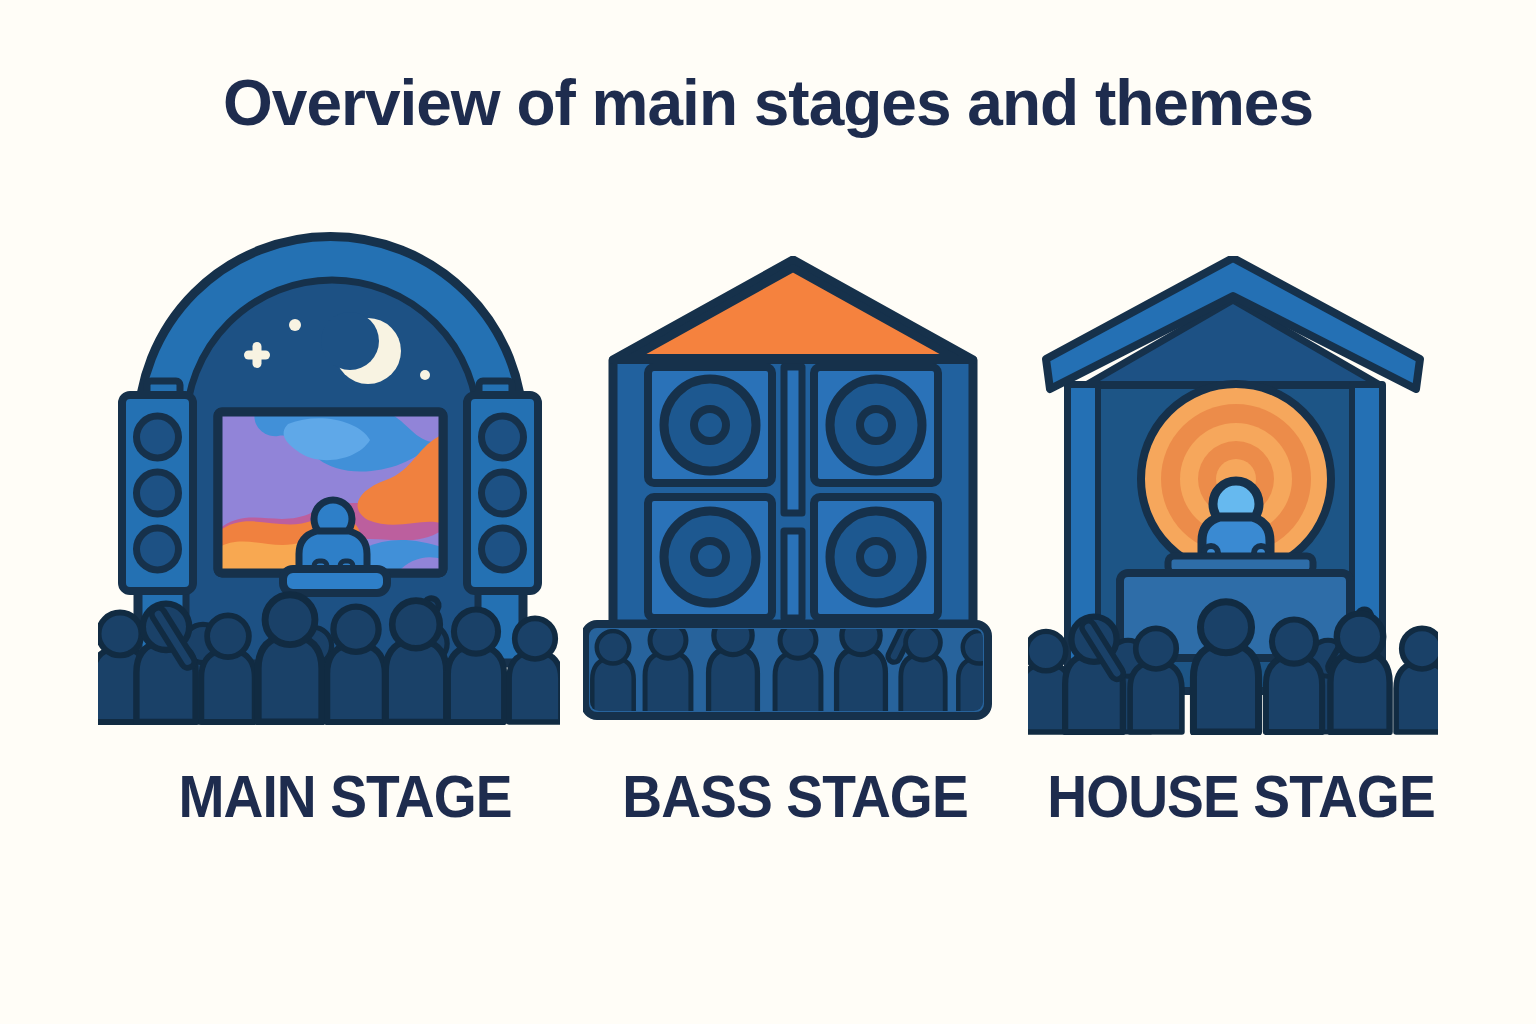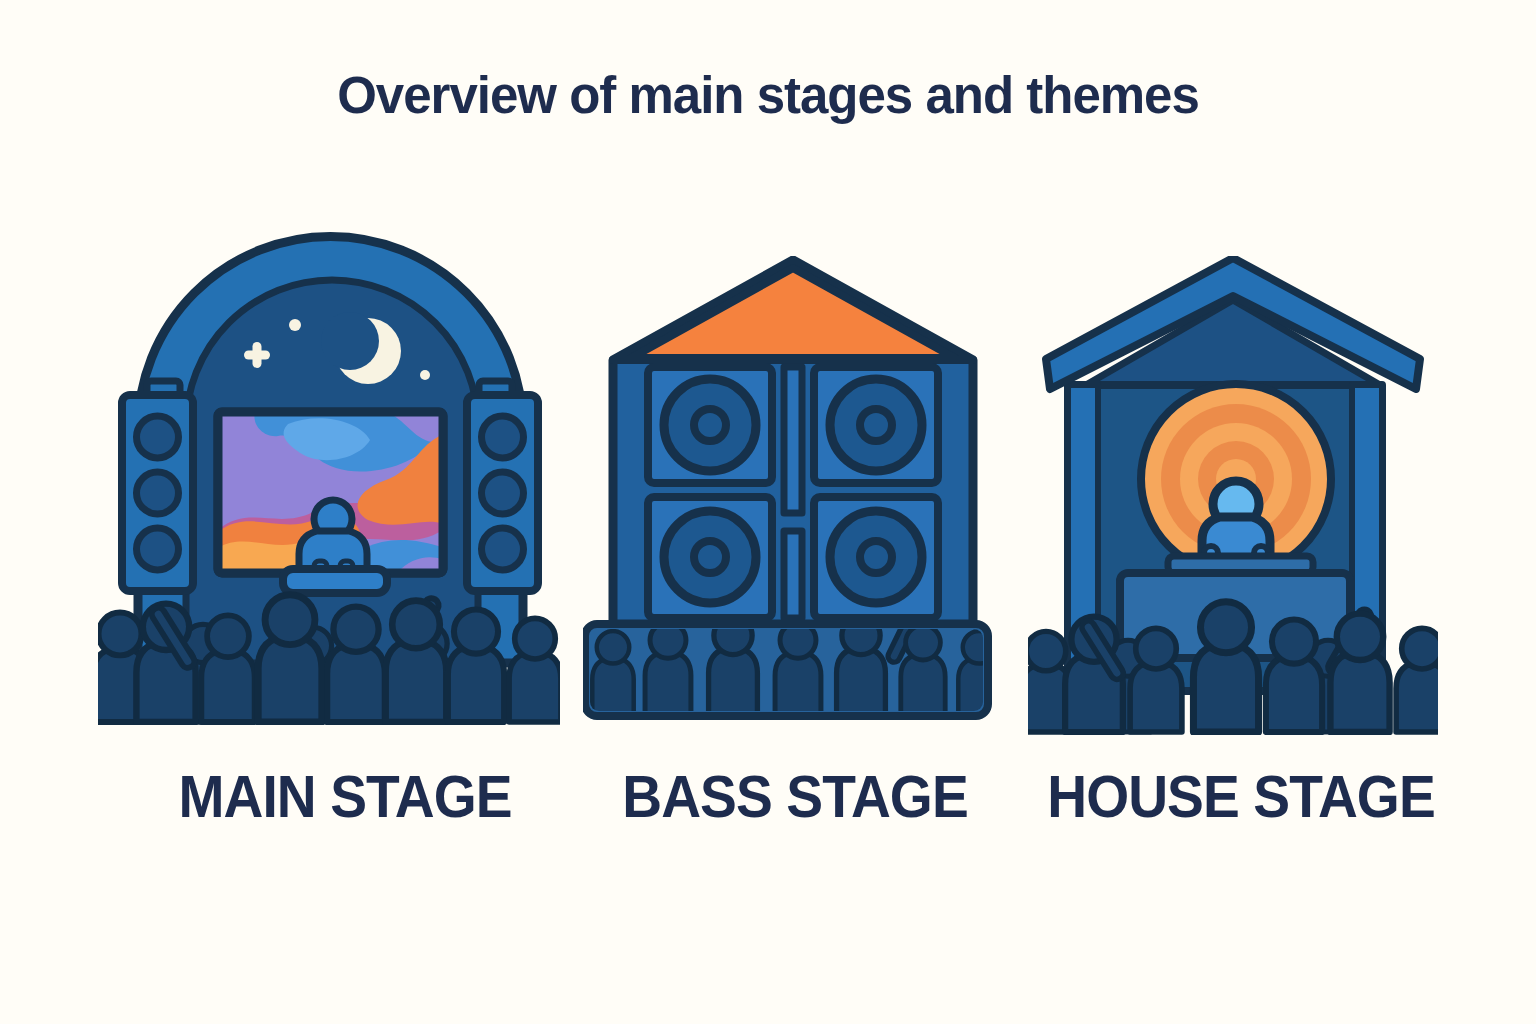--- a/index.html
+++ b/index.html
@@ -2,21 +2,21 @@
 <html style="--bg: #fffdf7; --ink: #1e2c4e; --outline: #16314b; --arch-blue: #2471b3; --sky-blue: #1d5184; --panel-blue: #2a72b8; --wall-blue: #21619e; --platform-blue: #27639c; --speaker-dark: #1d5890; --roof-orange: #f5823e; --glow-light: #f6a75c; --glow-dark: #ec8c4a; --moon-cream: #f8f3e2; --crowd-fill: #1a4168; --crowd-outline: #112b42; --dj-blue: #2e7fc8; --dj-head-light: #66b9ef; --dj-body-blue: #3a8ad2; --house-wall: #1d5586; --house-post: #2470b4; --table-blue: #2e6da8; --screen-blue: #4190d8; --screen-blue-light: #5fa8e8; --screen-purple: #9184d8; --screen-magenta: #bc5f9e; --screen-orange: #f0813f; --screen-orange-light: #f8a851;"><head>
 <meta charset="utf-8">
 <style>
   html,body{margin:0;padding:0;background:var(--bg,#fffdf7);}
   .canvas{
     position:relative;width:1536px;height:1024px;overflow:hidden;
     background:var(--bg);font-family:"Liberation Sans", sans-serif;
   }
   .title{
     position:absolute;left:0;top:66px;width:100%;text-align:center;
-    font-size:51px;font-weight:bold;color:var(--ink);letter-spacing:-1px;
+    font-size:64px;font-weight:bold;color:var(--ink);letter-spacing:-1px;
   }
   .stage-label{
     position:absolute;top:762px;transform:translateX(-50%) scaleX(.92);
     font-size:60px;font-weight:bold;color:var(--ink);white-space:nowrap;
     letter-spacing:-1px;
   }
   .stage-svg{position:absolute;}
   
   .ln{stroke:var(--outline);stroke-linejoin:round;stroke-linecap:round;}
   .f-arch{fill:var(--arch-blue);}     .f-sky{fill:var(--sky-blue);}

